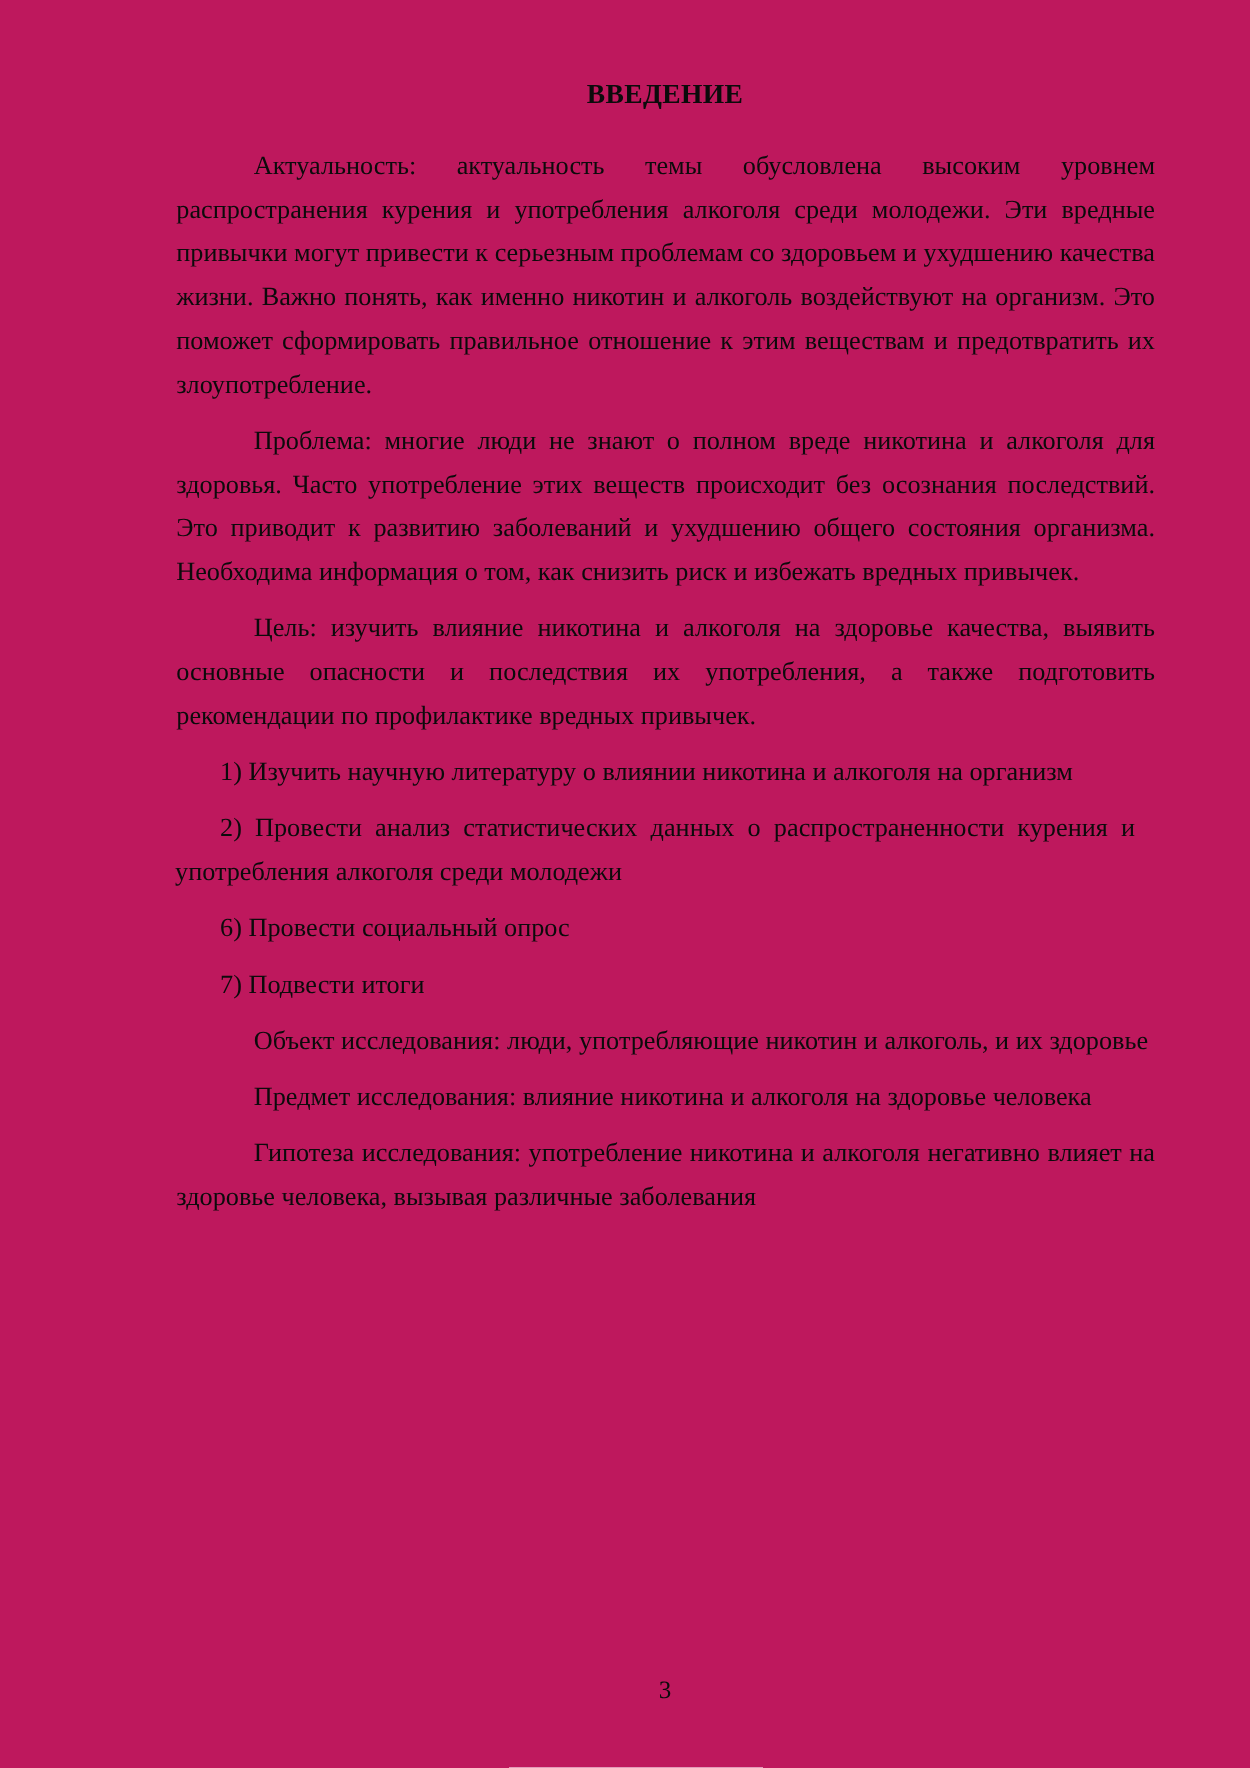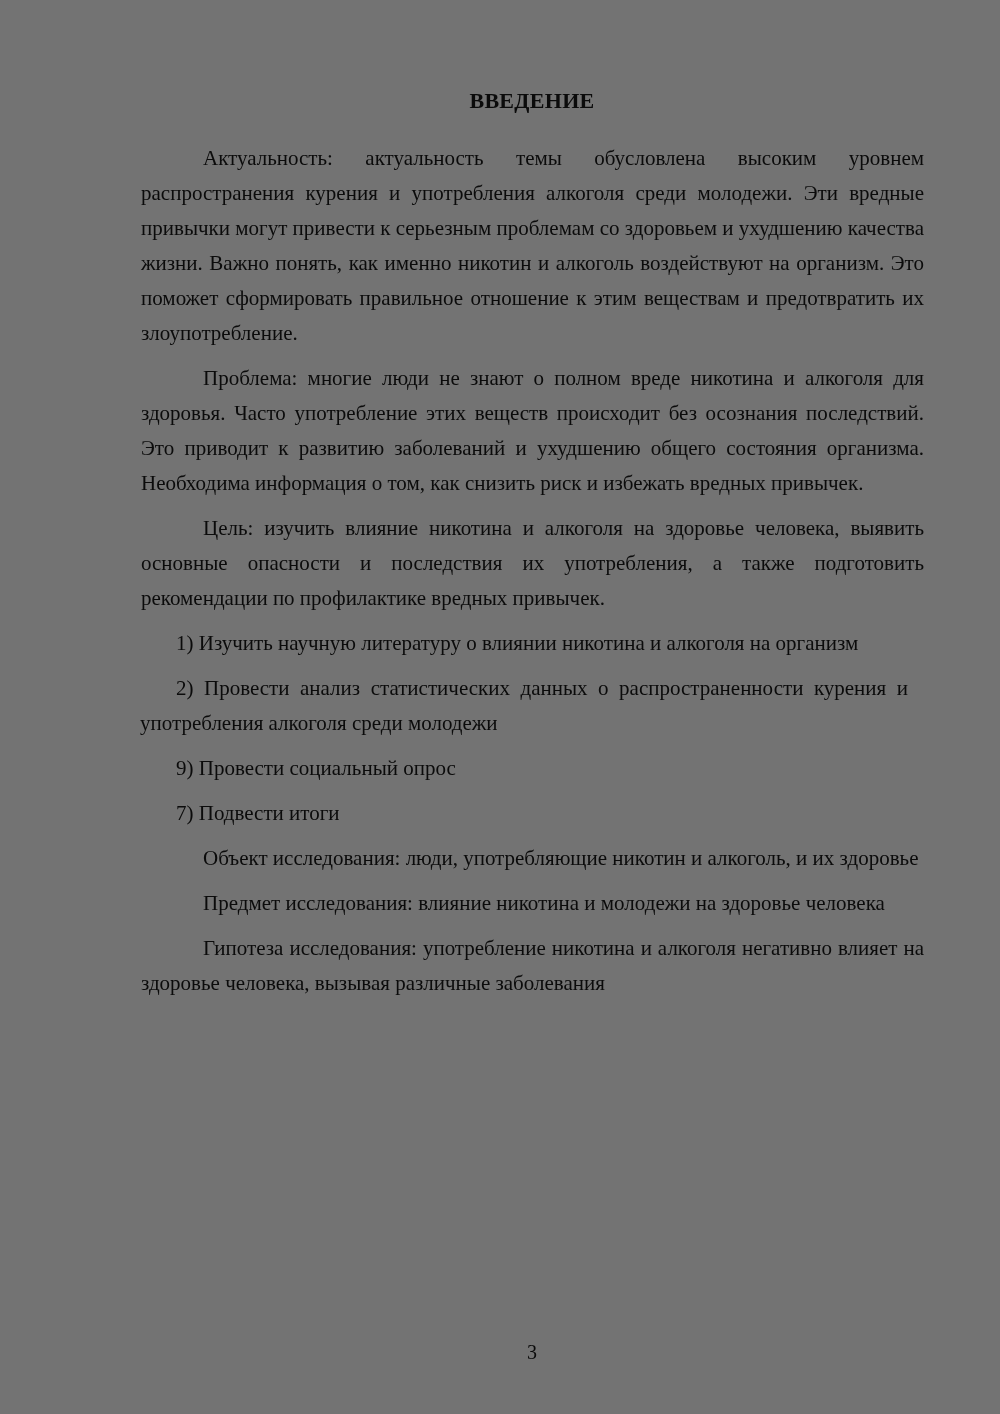--- a/index.html
+++ b/index.html
@@ -12,22 +12,22 @@
     height: 1414px;
     font-family: "Liberation Serif", serif;
     color: #0b0b0b;
     -webkit-font-smoothing: antialiased;
   }
   .page {
     position: relative;
     width: 1000px;
     height: 1414px;
     box-sizing: border-box;
-    padding: 88px 76px 0 140px;
-    background: #737373;
+    padding: 62px 76px 0 140px;
+    background: #be185d;
     overflow: hidden;
   }
   .doc-title {
     font-size: 22px;
     line-height: 26px;
     font-weight: bold;
     text-align: center;
     margin: 0 0 27px 0;
     letter-spacing: 0.3px;
   }
@@ -59,33 +59,33 @@
 <body>
 
 <div class="page">
 
   <h1 class="doc-title">ВВЕДЕНИЕ</h1>
 
   <p class="para">Актуальность: актуальность темы обусловлена высоким уровнем распространения курения и употребления алкоголя среди молодежи. Эти вредные привычки могут привести к серьезным проблемам со здоровьем и ухудшению качества жизни. Важно понять, как именно никотин и алкоголь воздействуют на организм. Это поможет сформировать правильное отношение к этим веществам и предотвратить их злоупотребление.</p>
 
   <p class="para">Проблема: многие люди не знают о полном вреде никотина и алкоголя для здоровья. Часто употребление этих веществ происходит без осознания последствий. Это приводит к развитию заболеваний и ухудшению общего состояния организма. Необходима информация о том, как снизить риск и избежать вредных привычек.</p>
 
-  <p class="para">Цель: изучить влияние никотина и алкоголя на здоровье человека, выявить основные опасности и последствия их употребления, а также подготовить рекомендации по профилактике вредных привычек.</p>
+  <p class="para">Цель: изучить влияние никотина и алкоголя на здоровье качества, выявить основные опасности и последствия их употребления, а также подготовить рекомендации по профилактике вредных привычек.</p>
 
 
   <p class="list-item">1) Изучить научную литературу о влиянии никотина и алкоголя на организм</p>
 
   <p class="list-item">2) Провести анализ статистических данных о распространенности курения и употребления алкоголя среди молодежи</p>
 
 
-  <p class="list-item">9) Провести социальный опрос</p>
+  <p class="list-item">6) Провести социальный опрос</p>
 
   <p class="list-item">7) Подвести итоги</p>
 
   <p class="para">Объект исследования: люди, употребляющие никотин и алкоголь, и их здоровье</p>
 
-  <p class="para">Предмет исследования: влияние никотина и молодежи на здоровье человека</p>
+  <p class="para">Предмет исследования: влияние никотина и алкоголя на здоровье человека</p>
 
   <p class="para">Гипотеза исследования: употребление никотина и алкоголя негативно влияет на здоровье человека, вызывая различные заболевания</p>
 
   <div class="page-number">3</div>
 
 </div>
 
 </body></html>

